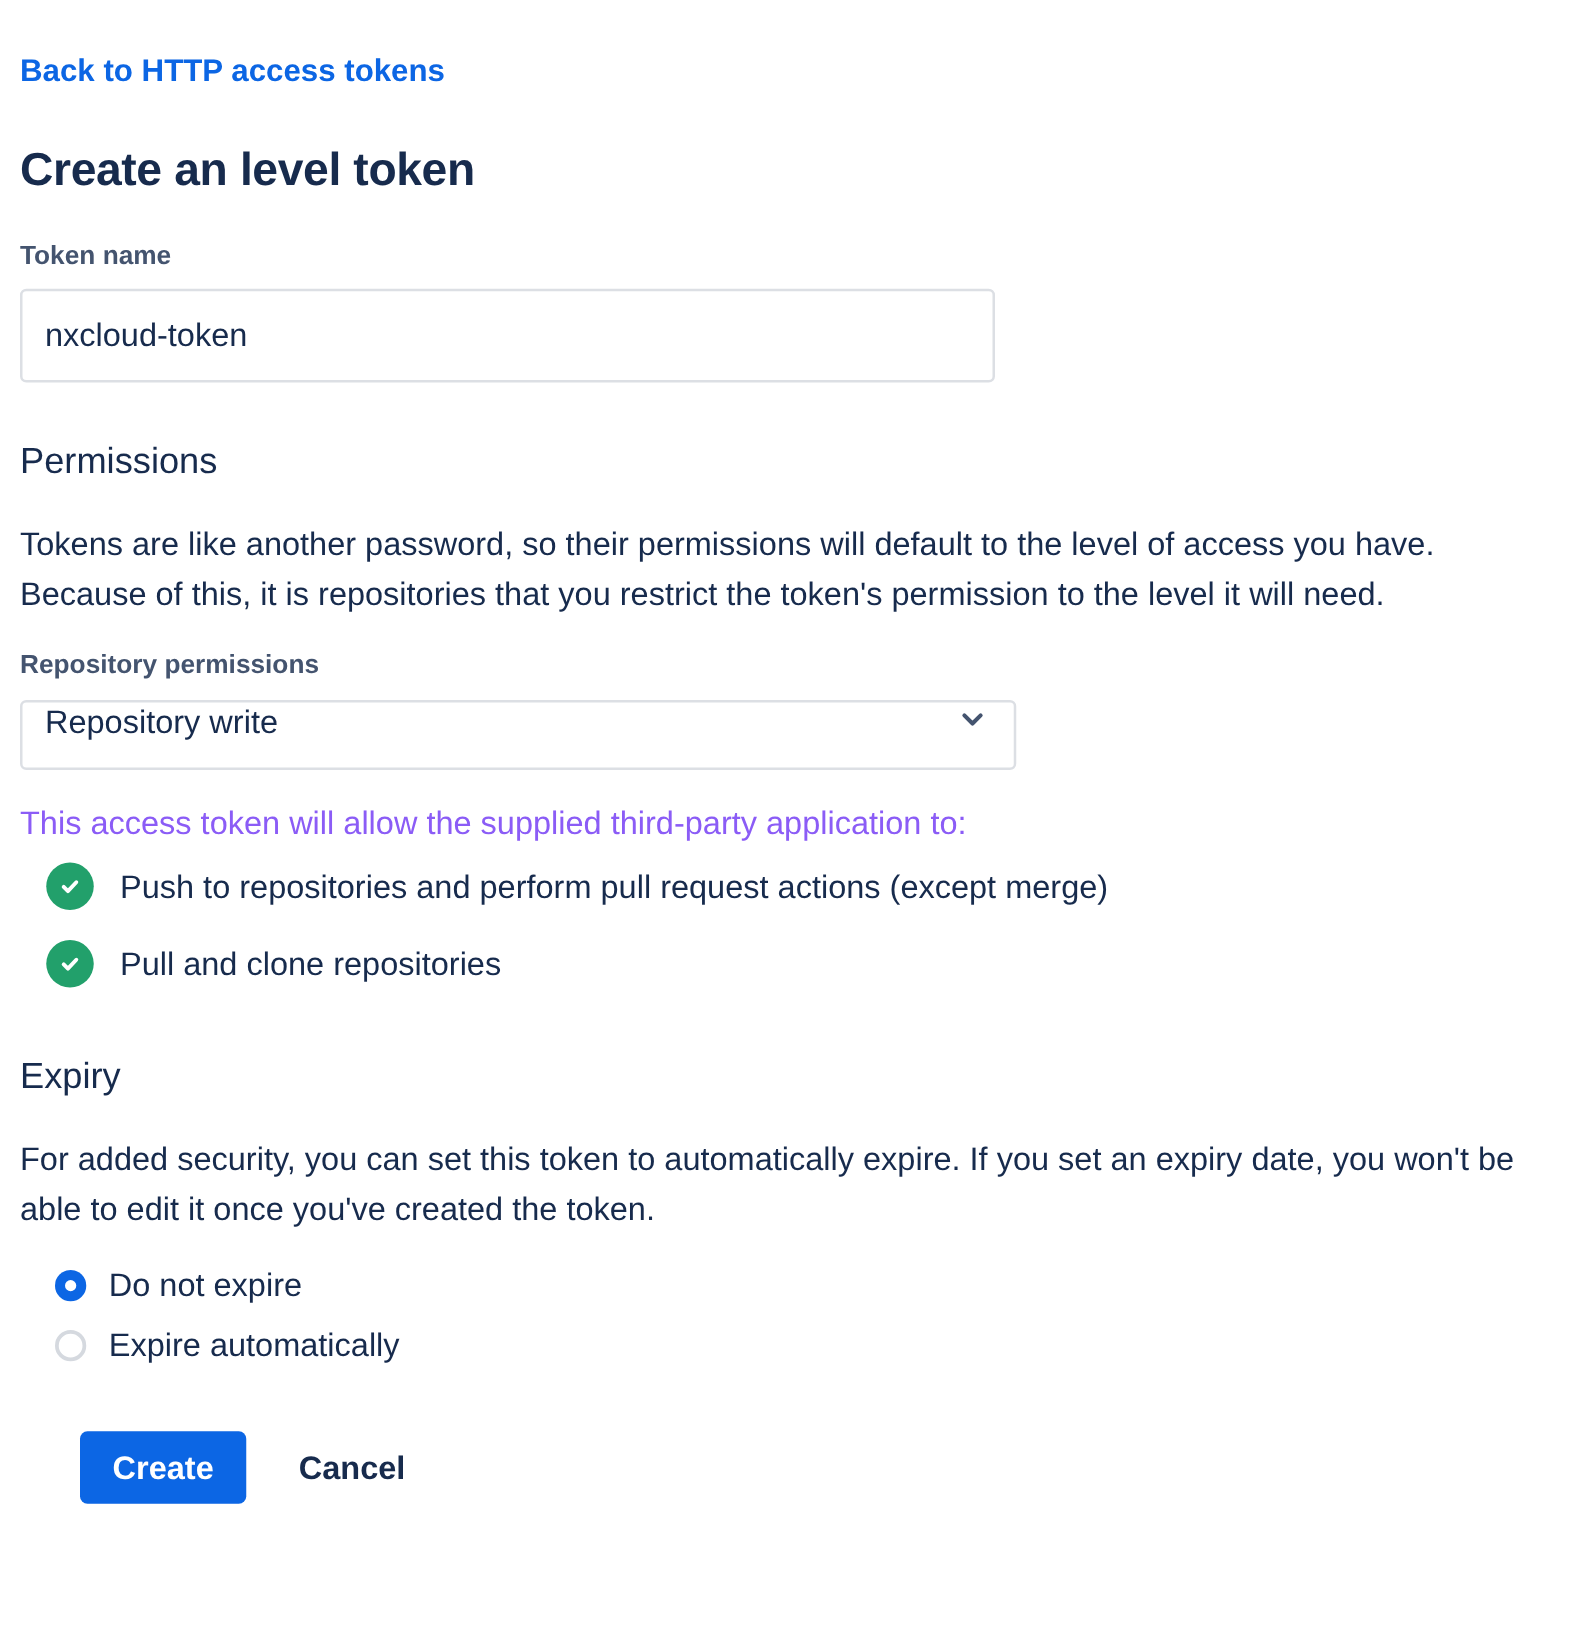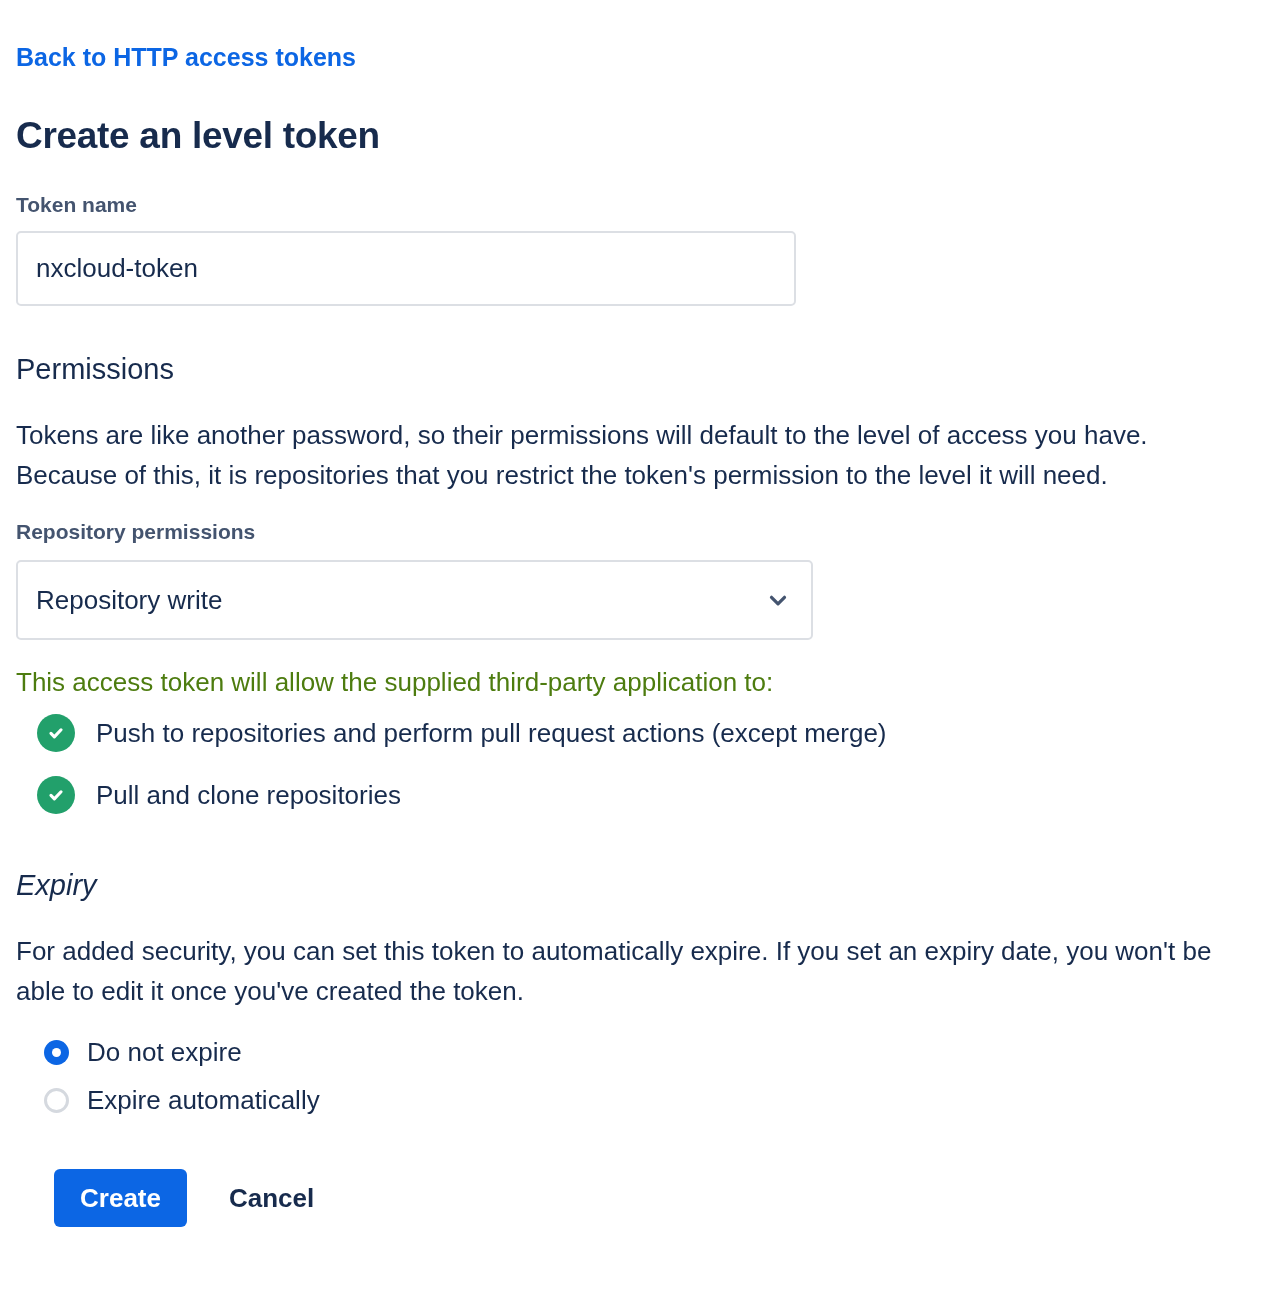--- a/index.html
+++ b/index.html
@@ -56,41 +56,41 @@
     outline: none;
   }
 
   h2.section-heading {
     font-size: 29px;
     font-weight: 500;
     line-height: 35px;
     color: #172B4D;
   }
   h2.permissions-heading { margin-top: 46px; }
-  h2.expiry-heading { margin-top: 54px; font-style: italic; }
+  h2.expiry-heading { margin-top: 54px; }
 
   p.body-text {
     margin-top: 28px;
     max-width: 1212px;
     font-size: 26px;
     line-height: 40px;
     color: #172B4D;
   }
 
   .select-label { margin-top: 24px; }
 
   .select-box {
     margin-top: 16px;
     width: 797px;
-    height: 80px;
+    height: 56px;
     border: 2px solid #DCDFE4;
     border-radius: 5px;
     background: #ffffff;
     display: flex;
-    align-items: center;
+    align-items: flex-start;
     justify-content: space-between;
     padding: 0 20px 0 18px;
     cursor: pointer;
   }
   .select-box .select-value {
     font-size: 26px;
     color: #172B4D;
   }
   .select-box .chevron {
     width: 26px;
@@ -98,21 +98,21 @@
     display: flex;
     align-items: center;
     justify-content: center;
   }
 
   p.allow-intro {
     margin-top: 22px;
     max-width: 1212px;
     font-size: 26px;
     line-height: 40px;
-    color: #4d7c0f;
+    color: #8b5cf6;
   }
 
   ul.capability-list {
     list-style: none;
     margin-top: 12px;
   }
   ul.capability-list li {
     display: flex;
     align-items: center;
     margin-left: 21px;
@@ -168,21 +168,21 @@
   }
   .radio-label {
     margin-left: 18px;
     font-size: 26px;
     line-height: 34px;
     color: #172B4D;
   }
 
   .actions {
     margin-top: 52px;
-    margin-left: 2px;
+    margin-left: 12px;
     display: flex;
     align-items: center;
     padding-left: 36px;
   }
   .create-btn {
     min-width: 133px;
     height: 58px;
     padding: 0 26px;
     background: #0C66E4;
     color: #ffffff;

